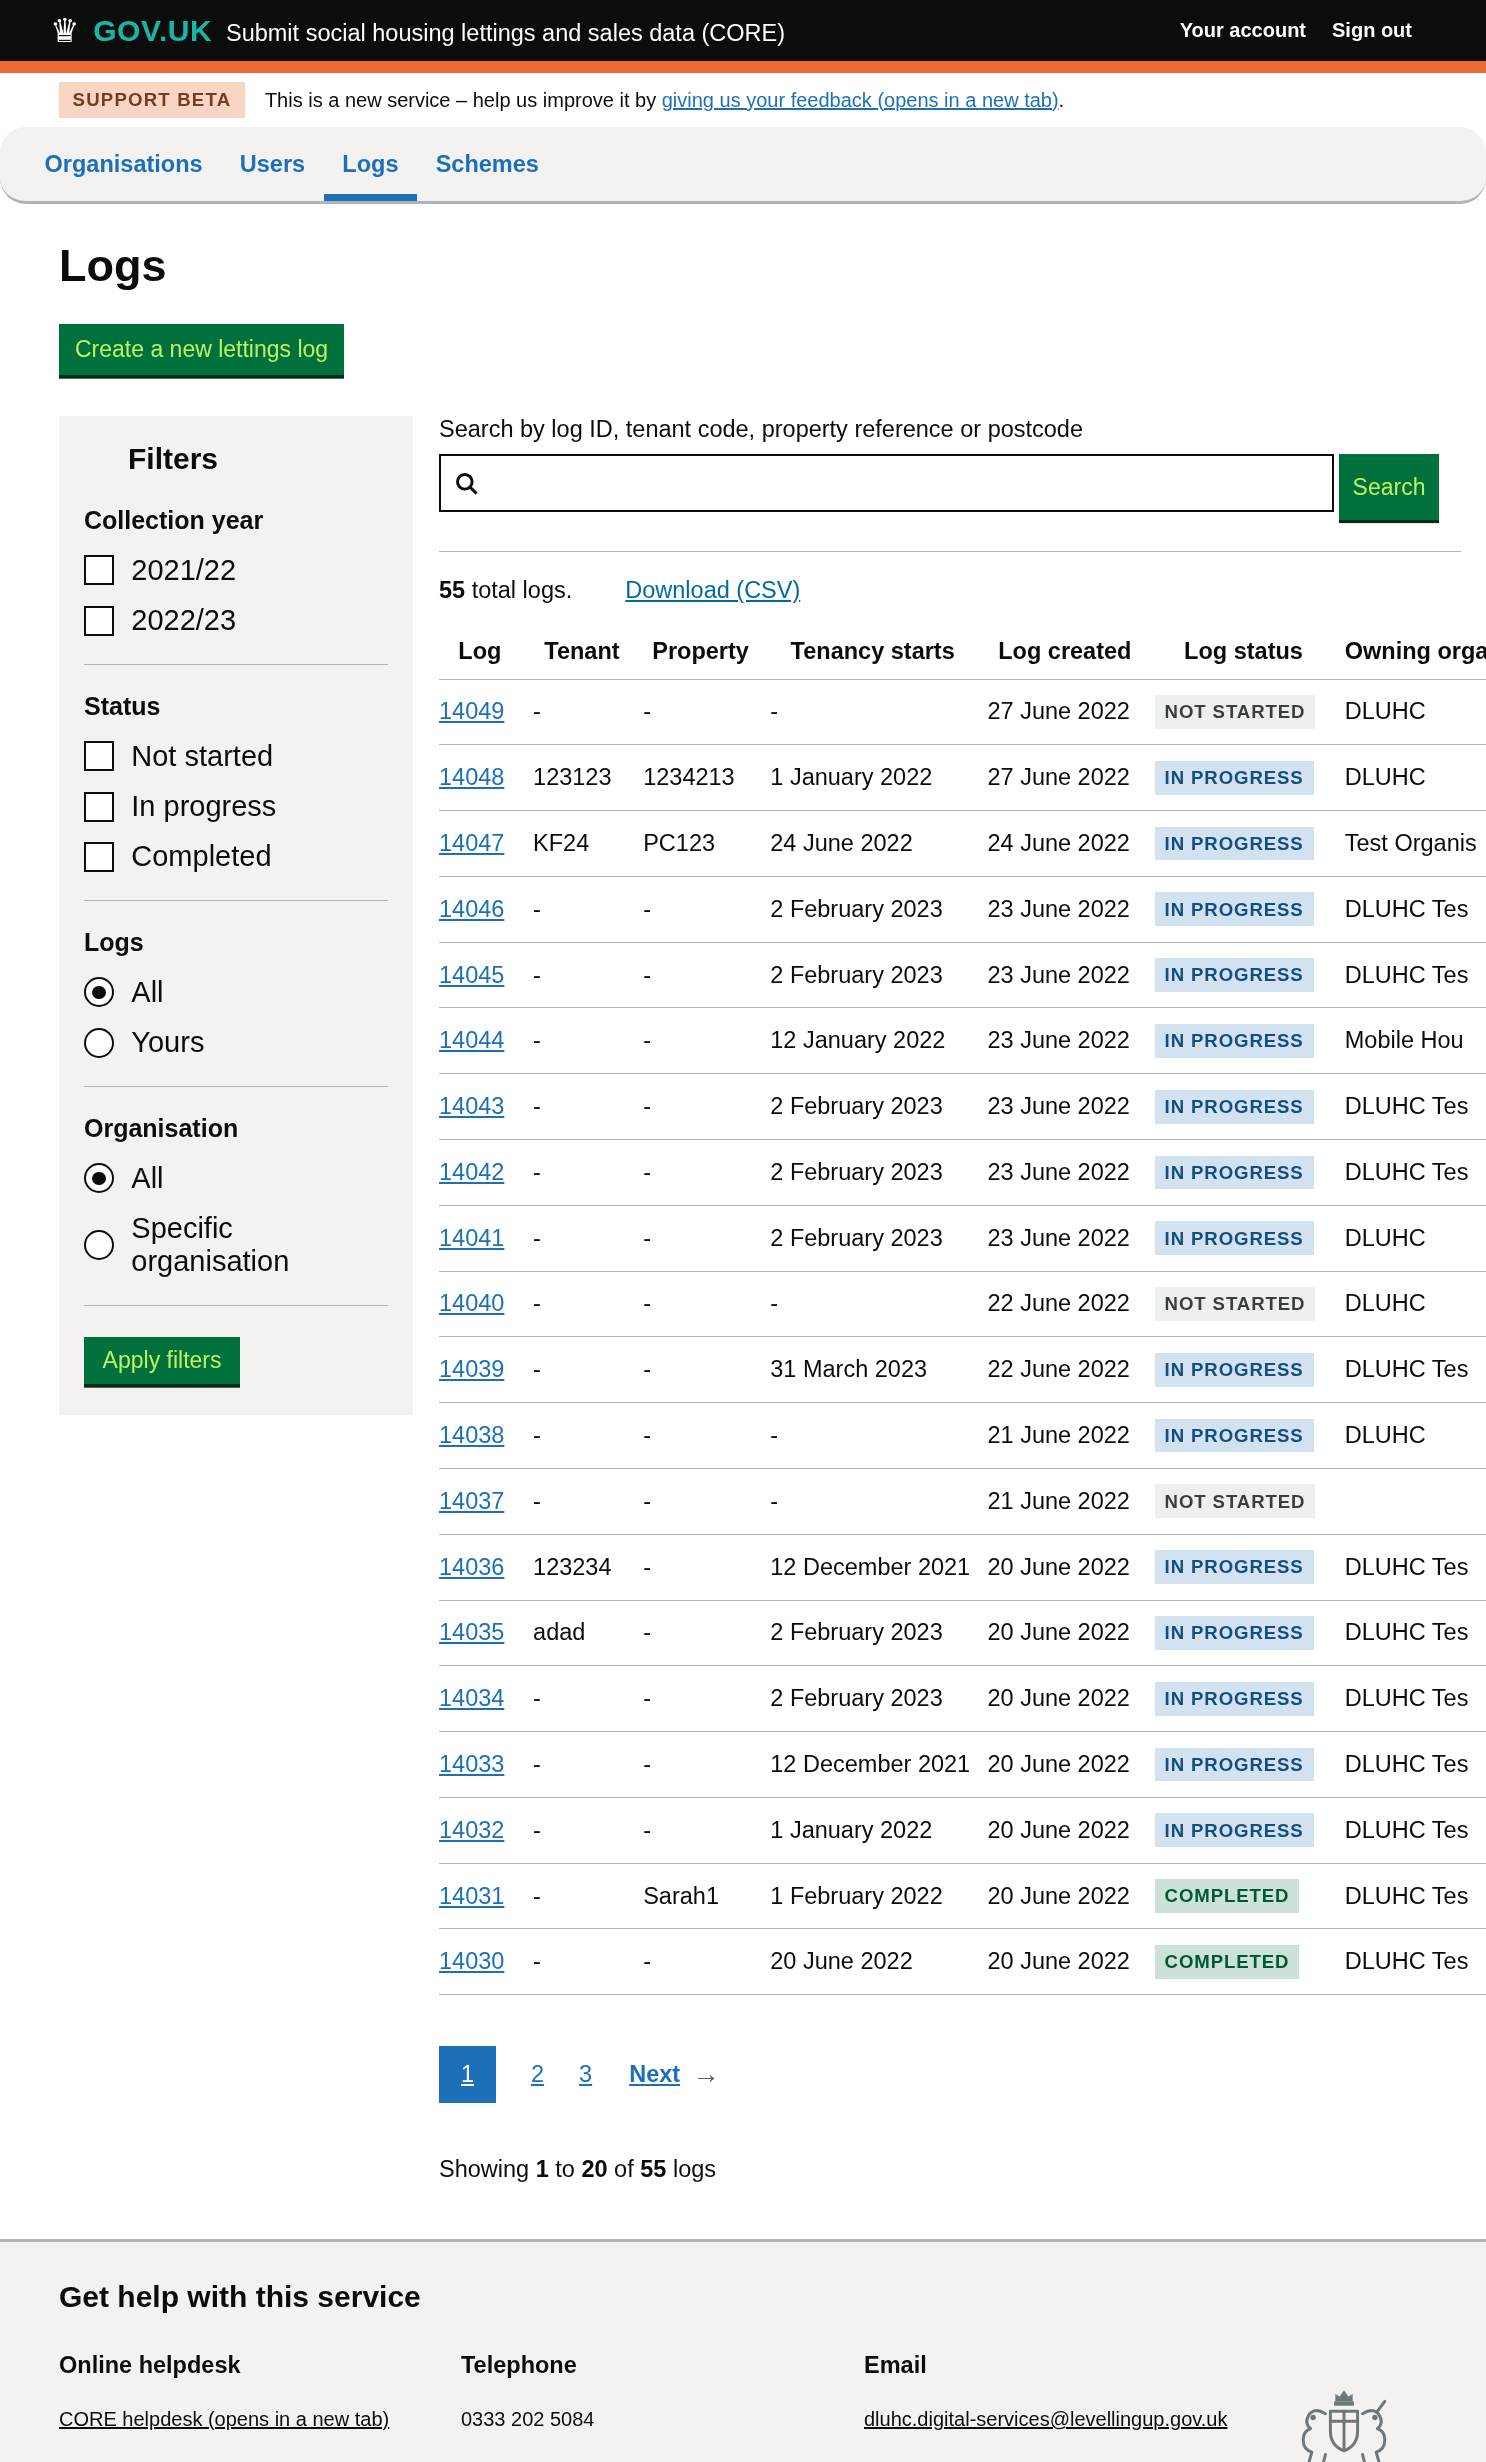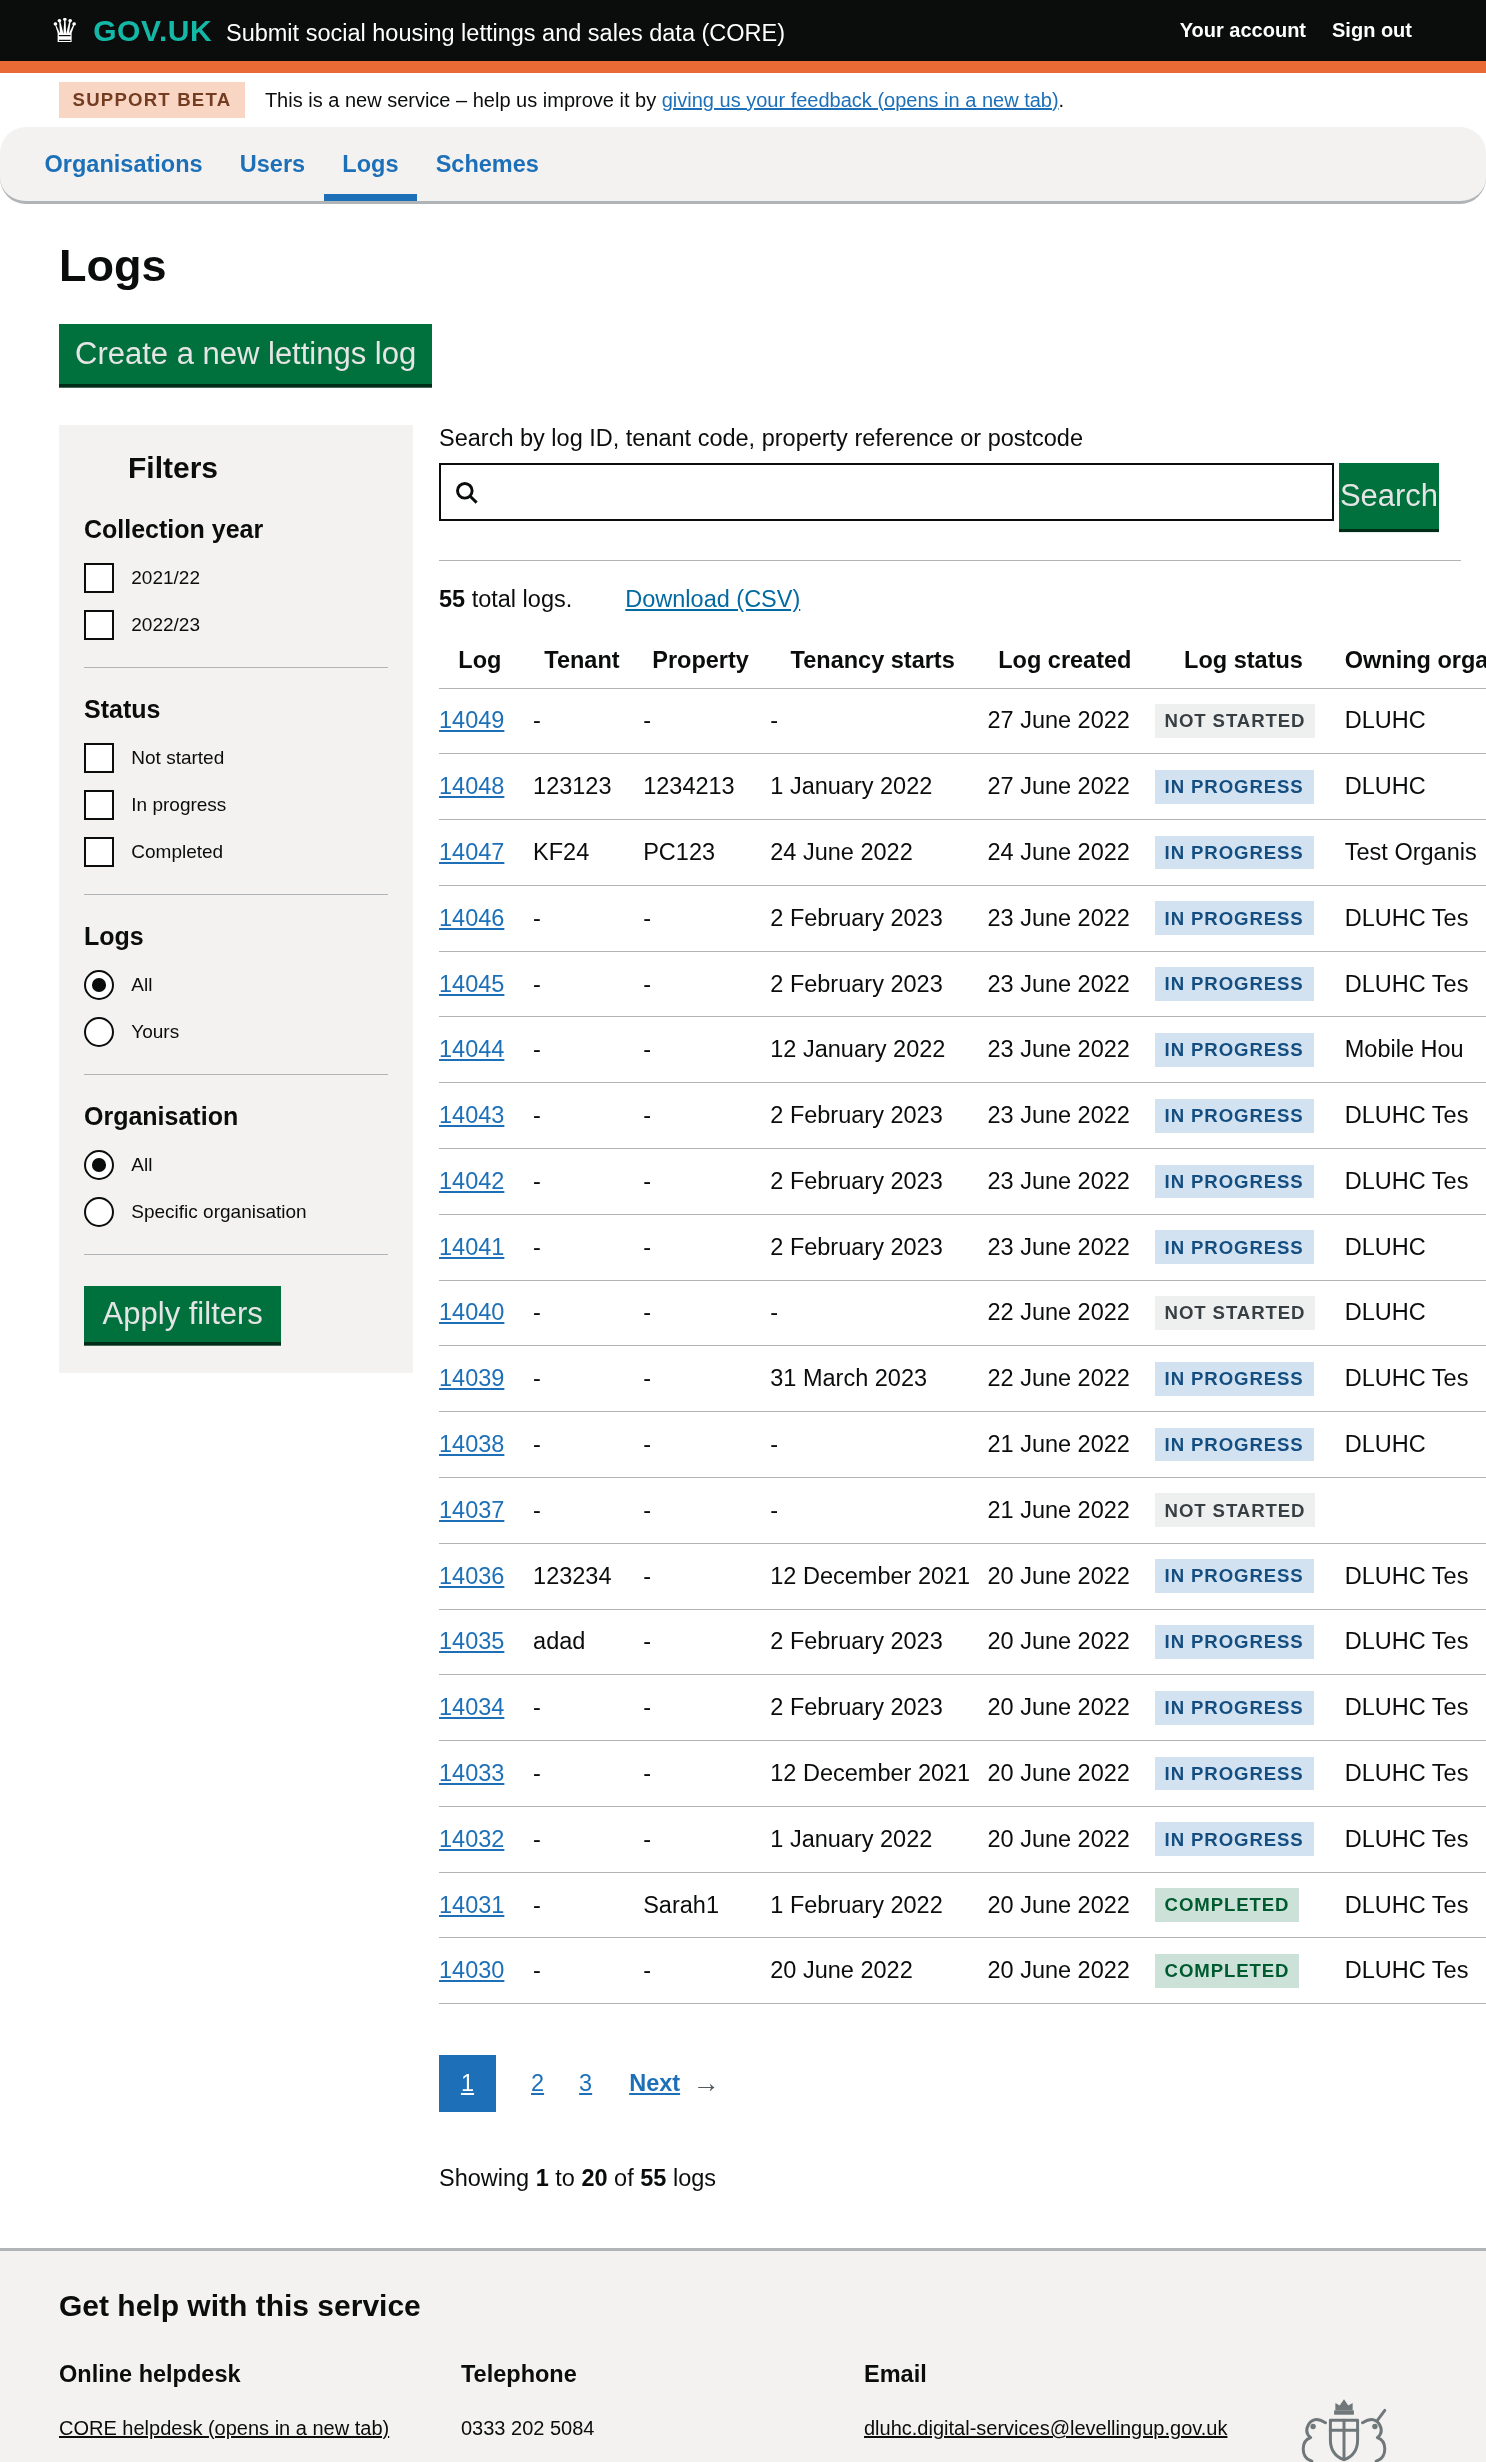--- a/index.html
+++ b/index.html
@@ -76,42 +76,42 @@
     text-decoration: none;
   }
   .primary-nav li.active a { border-bottom-color: #1d70b8; }
 
   
   .main { padding: 36px 0 56px 59px; flex: none; }
   h1.page-title { font-size: 45px; font-weight: 700; margin-bottom: 32px; }
   .green-btn {
     display: inline-block;
     background: #00703c;
-    color: #e5e5e5;
-    font-size: 31px;
+    color: #bef264;
+    font-size: 23px;
     font-family: inherit;
     border: none;
     padding: 12.4px 16px;
     box-shadow: 0 3.7px 0 #002d18;
     cursor: pointer;
   }
   .create-btn { margin-bottom: 41px; }
 
   .layout { display: flex; align-items: flex-start; gap: 26px; }
 
   
   .filters {
     flex: 0 0 354px;
     background: #f3f2f1;
     padding: 26px 25px 31px;
   }
   .filters-heading { font-size: 30px; font-weight: 700; margin-bottom: 30px; margin-left: 44px; }
   .filter-group-label { font-size: 25px; font-weight: 700; margin-bottom: 18.6px; }
   .option-row { display: flex; align-items: center; gap: 17.3px; margin-bottom: 17.3px; }
-  .option-row label { font-size: 19px; }
+  .option-row label { font-size: 29px; }
   .cbox {
     width: 30px; height: 30px; flex: none;
     border: 2.5px solid #0b0c0c; background: #ffffff;
     cursor: pointer;
   }
   .rad {
     width: 30px; height: 30px; flex: none;
     border: 2.5px solid #0b0c0c; background: #ffffff;
     border-radius: 50%;
     position: relative;

